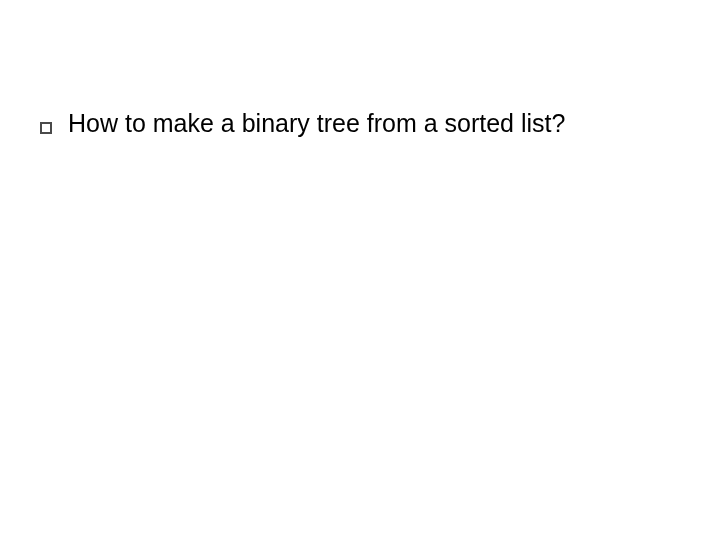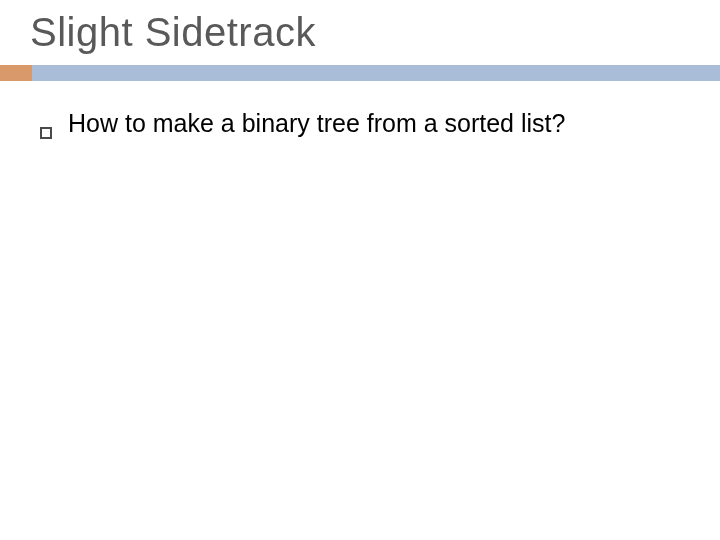--- a/index.html
+++ b/index.html
@@ -44,48 +44,41 @@
     background: #a9bdd8;
   }
   .content {
     position: absolute;
     top: 108px;
     left: 40px;
     right: 30px;
   }
   .bullet-row {
     display: flex;
-    align-items: flex-end;
+    align-items: center;
   }
   .bullet-marker {
     width: 12px;
     height: 12px;
     border: 2px solid #4a4a4a;
     margin-top: 9px;
     margin-right: 16px;
     flex-shrink: 0;
   }
   .bullet-text {
     font-size: 25px;
     color: #000000;
     line-height: 1.25;
   }
 </style>
 </head>
 <body>
 
 <div class="slide">
 
-  <div class="title-region">
-    <h1 class="title">Slight Sidetrack</h1>
-    <div class="divider-row">
-      <div class="divider-accent"></div>
-      <div class="divider-main"></div>
-    </div>
-  </div>
 
   <div class="content">
     <div class="bullet-row">
       <span class="bullet-marker"></span>
       <span class="bullet-text">How to make a binary tree from a sorted list?</span>
     </div>
   </div>
 
 </div>
 

